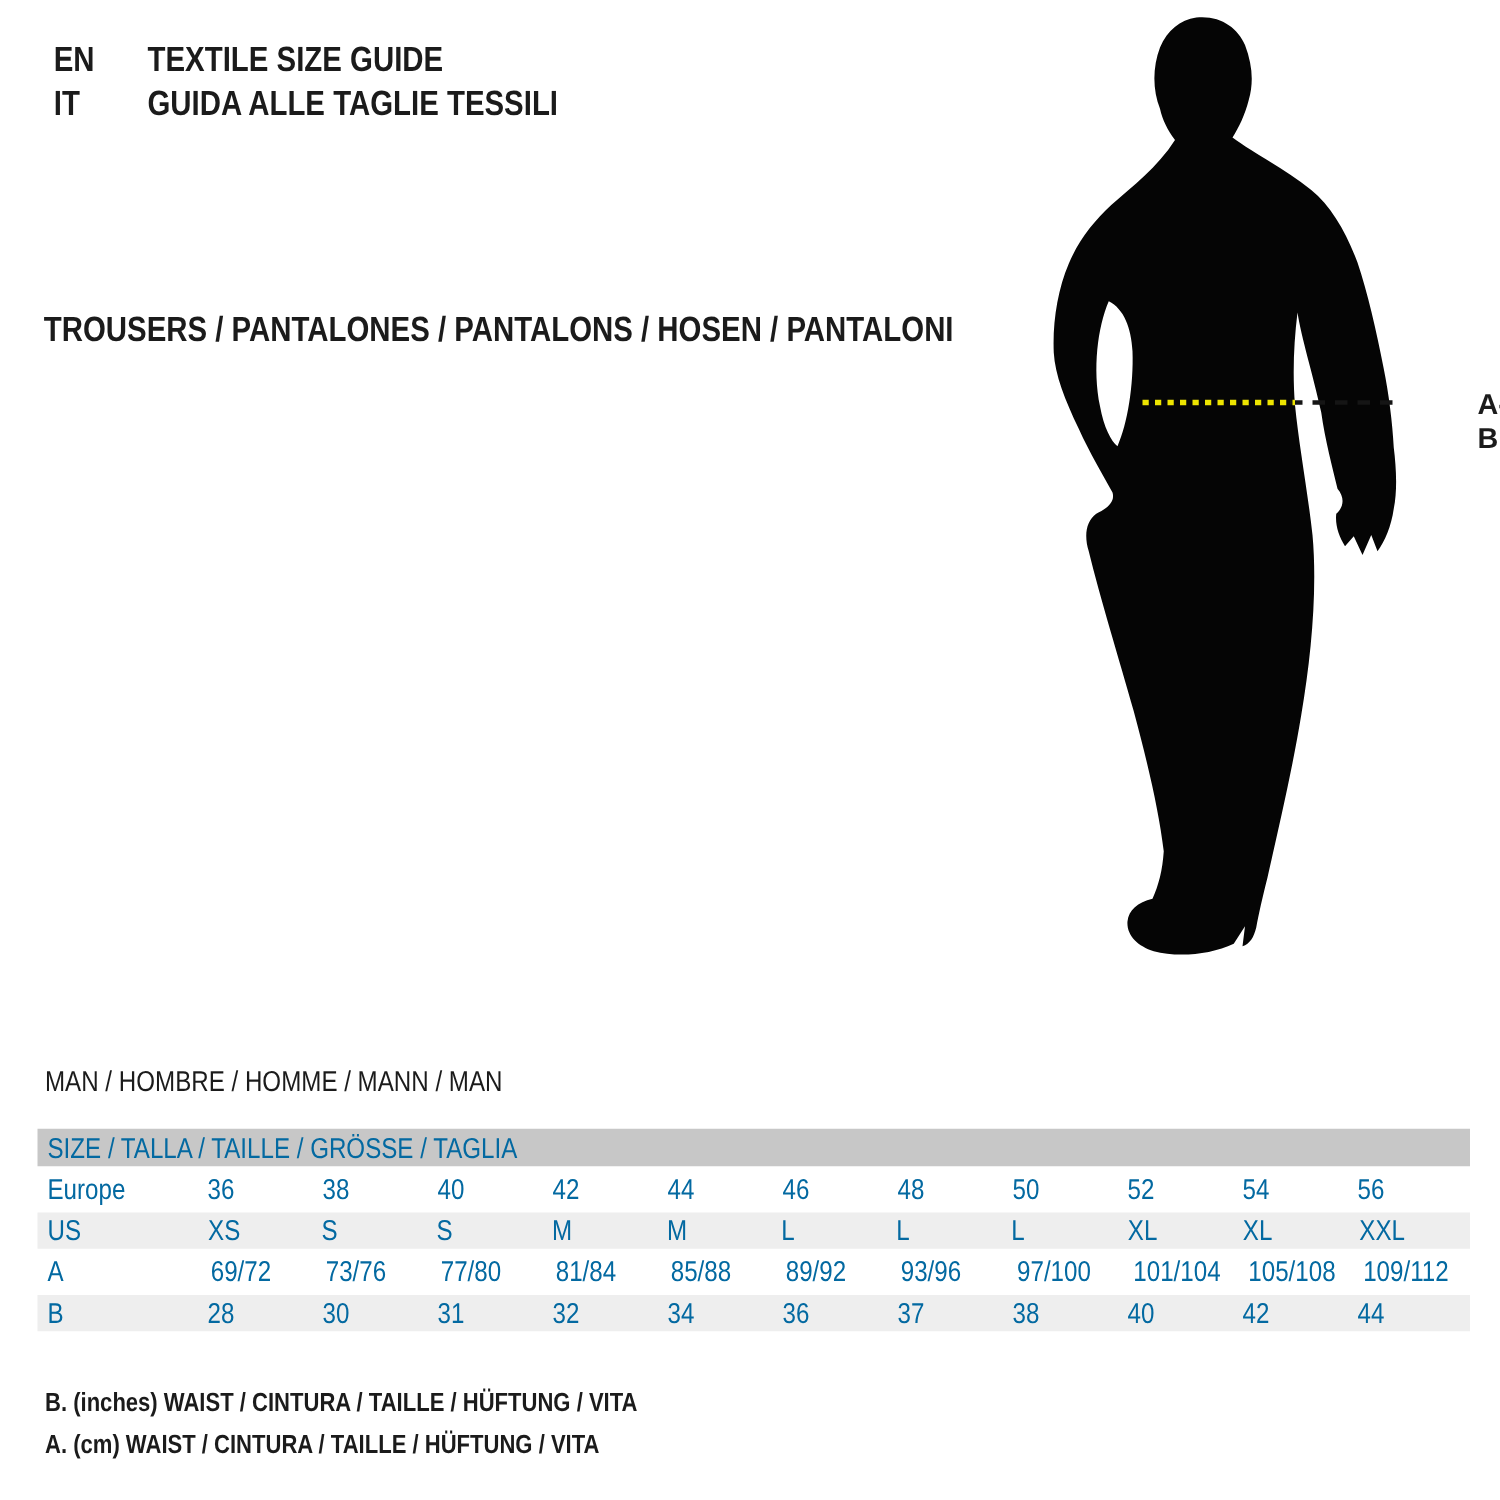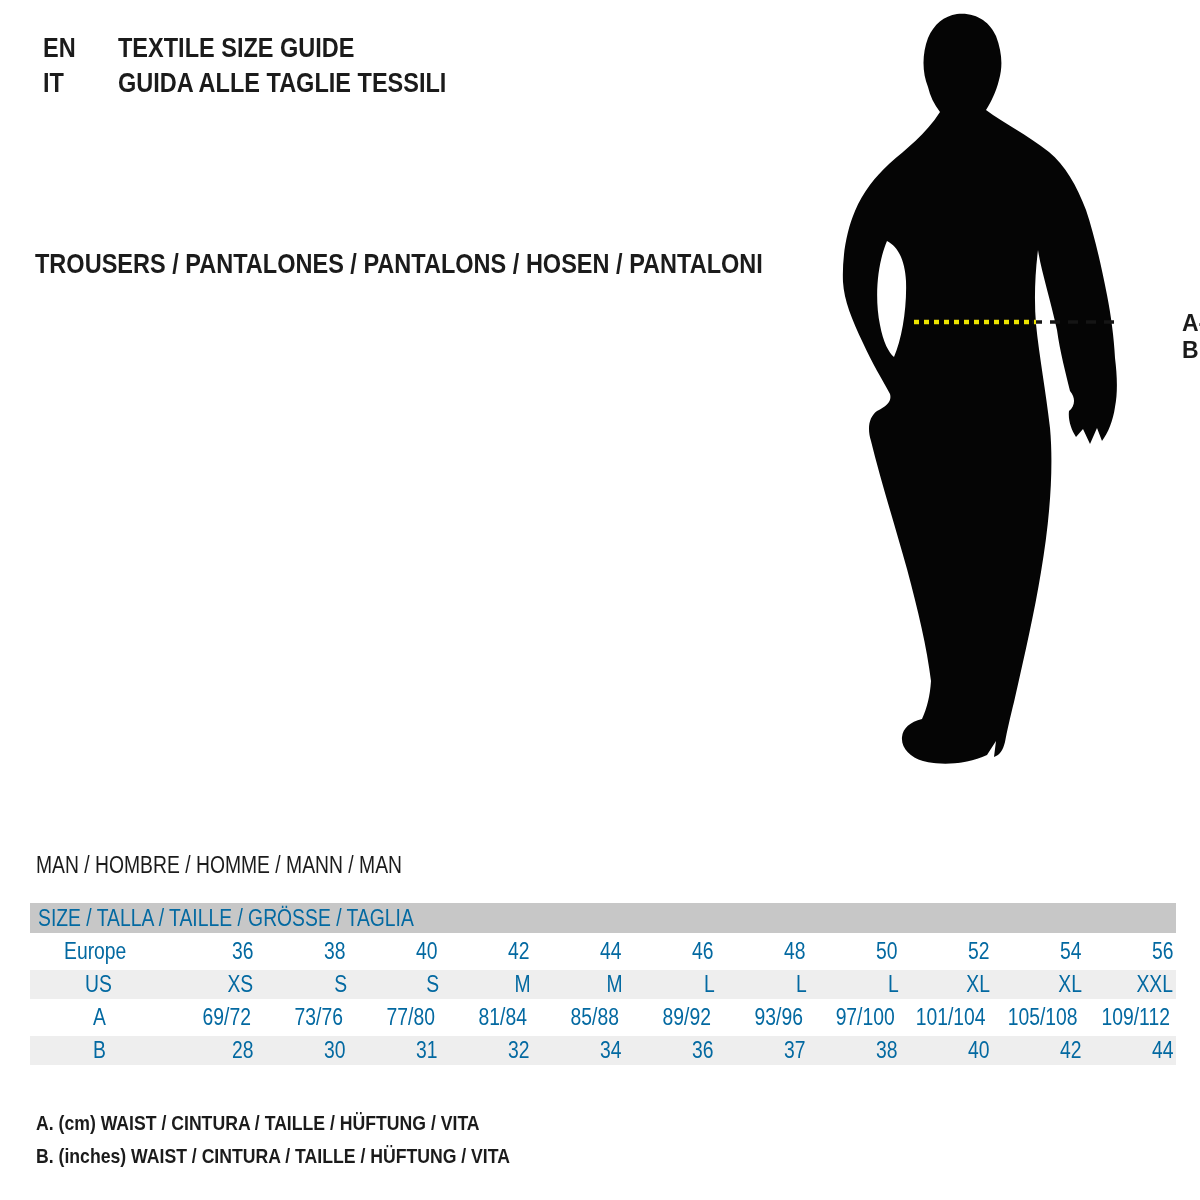--- a/index.html
+++ b/index.html
@@ -25,22 +25,22 @@
   .figure{position:absolute;left:830px;top:0;width:300px;height:780px;}
   .figure svg{display:block;width:300px;height:780px;}
   .ab-label{position:absolute;left:1182px;top:310px;font-weight:bold;font-size:23px;}
 
   
   .size-table{
     position:absolute;left:30px;top:899px;width:1146px;
     border-collapse:separate;border-spacing:0 4px;table-layout:fixed;
     font-size:23px;color:#0369a1;
   }
-  .size-table td{height:29px;text-align:right;padding:0;vertical-align:middle;line-height:1;}
-  .size-table td.lbl{text-align:center;padding-left:8px;}
+  .size-table td{height:29px;text-align:left;padding:0;vertical-align:middle;line-height:1;}
+  .size-table td.lbl{text-align:left;padding-left:8px;}
   .size-table td.hdr{background:var(--hdr-bg);text-align:left;padding-left:8px;height:30px;}
   .size-table tr.alt td{background:var(--alt-bg);}
 
   
   .notes{position:absolute;left:36px;top:1106px;}
   .note-line{height:33px;display:flex;align-items:center;font-weight:bold;font-size:21px;}
 </style>
 </head>
 <body style="--hdr-bg: #c7c7c7; --alt-bg: #eeeeee; background: rgb(255, 255, 255); color: rgb(27, 27, 27);">
 
@@ -194,18 +194,18 @@
         <td><span class="cond-c">38</span></td>
         <td><span class="cond-c">40</span></td>
         <td><span class="cond-c">42</span></td>
         <td><span class="cond-c">44</span></td>
       </tr>
     </tbody>
 </table>
 
 <div class="notes" id="notes">
     <div class="note-line">
+      <span class="cond-l">B. (inches) WAIST / CINTURA / TAILLE / HÜFTUNG / VITA</span>
+    </div>
+    <div class="note-line">
       <span class="cond-l">A. (cm) WAIST / CINTURA / TAILLE / HÜFTUNG / VITA</span>
     </div>
-    <div class="note-line">
-      <span class="cond-l">B. (inches) WAIST / CINTURA / TAILLE / HÜFTUNG / VITA</span>
-    </div>
   </div>
 
 </body></html>

